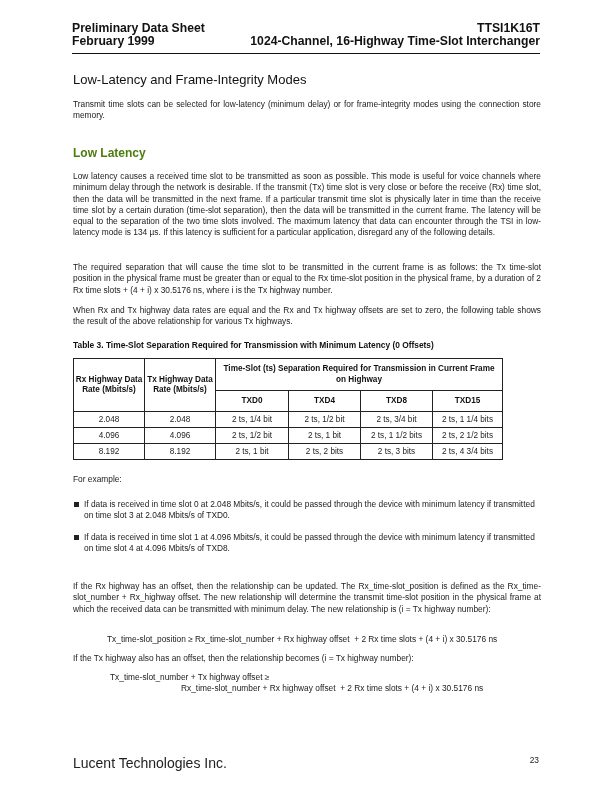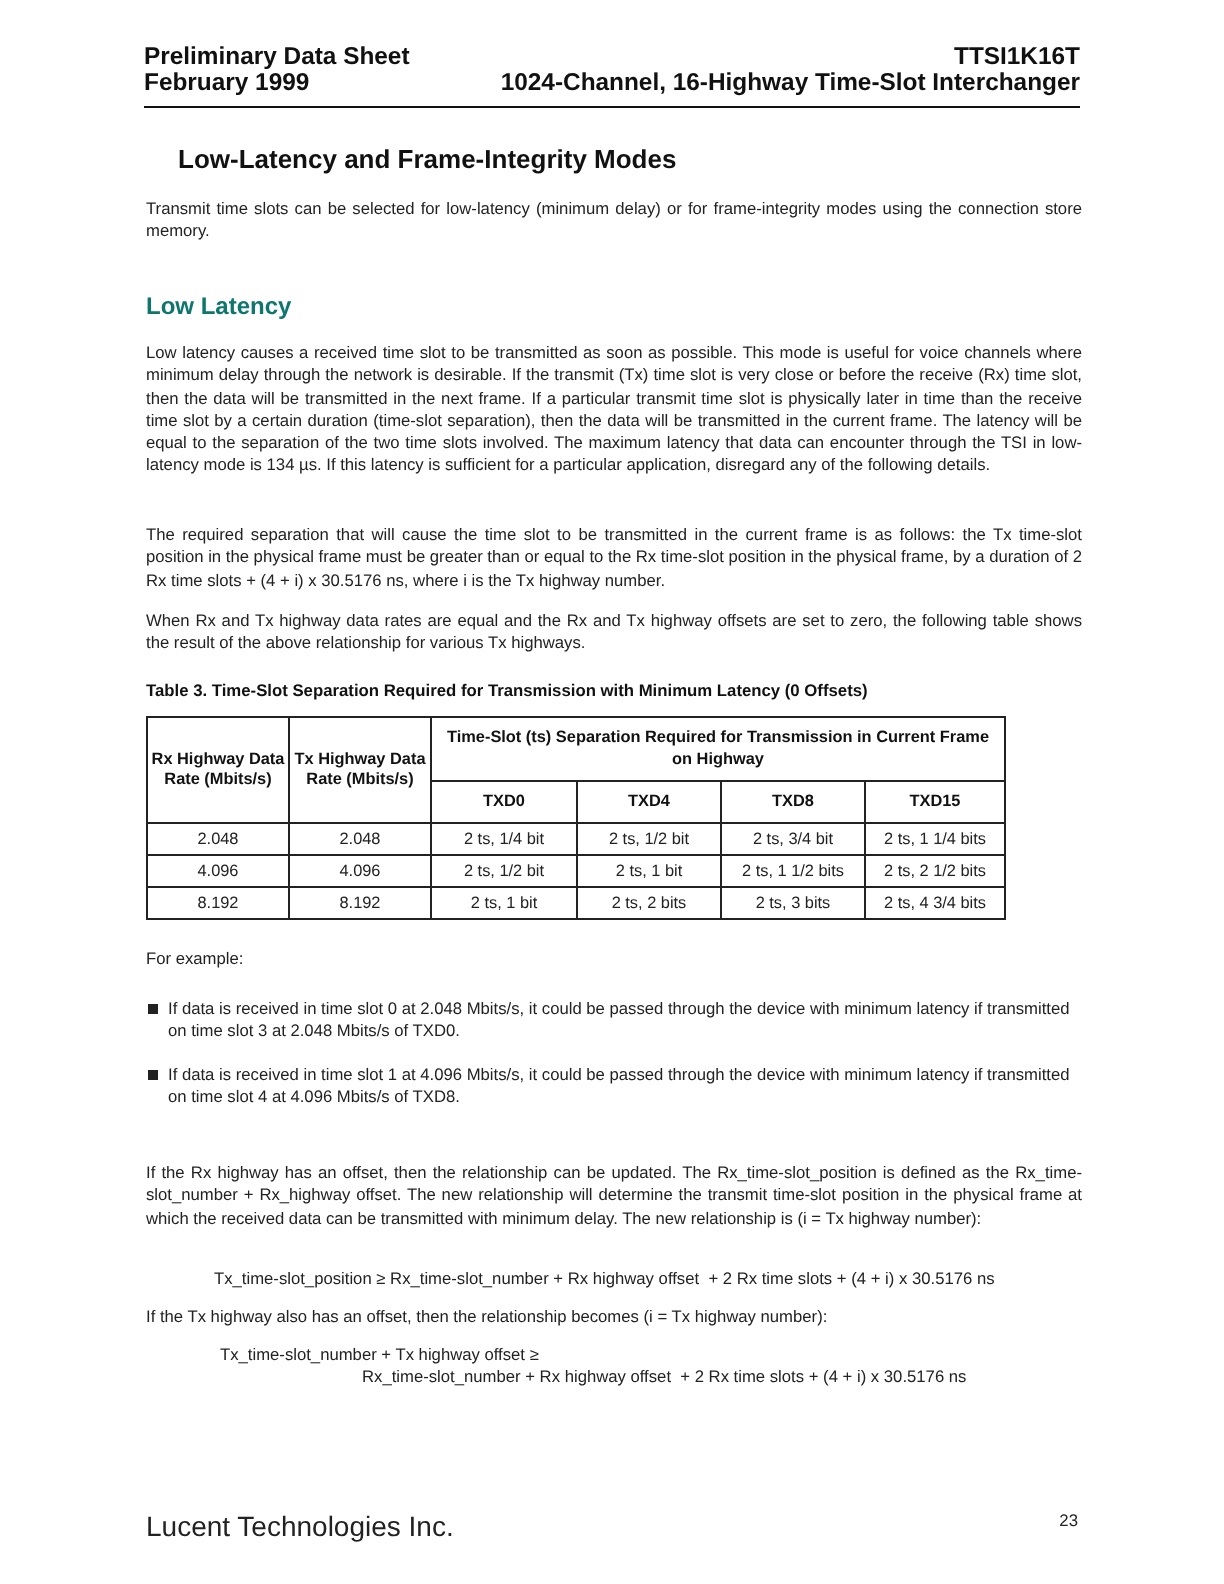--- a/index.html
+++ b/index.html
@@ -5,22 +5,22 @@
   html, body { margin: 0; padding: 0; background: #ffffff; }
   body {
     width: 612px; height: 792px; position: relative; overflow: hidden;
     font-family: "Liberation Sans", sans-serif; color: #1a1a1a;
   }
   .hdr { position: absolute; left: 72px; right: 72px; top: 22px; font-weight: bold; font-size: 12.2px; line-height: 13px; color: #111; }
   .hdr .l { position: absolute; left: 0; top: 0; }
   .hdr .r { position: absolute; right: 0; top: 0; text-align: right; }
   .hdr-rule { position: absolute; left: 72px; right: 72px; top: 53px; height: 0; border-top: 1px solid #111; }
 
-  .h1 { position: absolute; left: 73px; top: 72px; font-size: 13px; font-weight: bold; color: #111; margin-left: 16px; }
-  .h2 { position: absolute; left: 73px; top: 146px; font-size: 12px; font-weight: bold; color: #0f766e; text-align: center; }
+  .h1 { position: absolute; left: 73px; top: 72px; font-size: 13px; font-weight: normal; color: #111; }
+  .h2 { position: absolute; left: 73px; top: 146px; font-size: 12px; font-weight: bold; color: #4d7c0f; text-align: center; }
 
   .p { position: absolute; left: 73px; width: 468px; font-size: 8.35px; line-height: 11.3px; color: #222; text-align: justify; }
 
   .caption { position: absolute; left: 73px; top: 340px; font-size: 8.4px; font-weight: bold; color: #111; }
 
   table.t { position: absolute; left: 73px; top: 358px; border-collapse: collapse; font-size: 8.2px; color: #222; }
   table.t td, table.t th { border: 1px solid #222; padding: 0; text-align: center; vertical-align: middle; }
   table.t th { font-weight: bold; color: #111; line-height: 10.5px; text-align: center; }
   .c1 { width: 70px; } .c2 { width: 70px; } .c3 { width: 72px; } .c4 { width: 71px; } .c5 { width: 71px; } .c6 { width: 69px; }
   tr.h1r th { height: 31px; }

